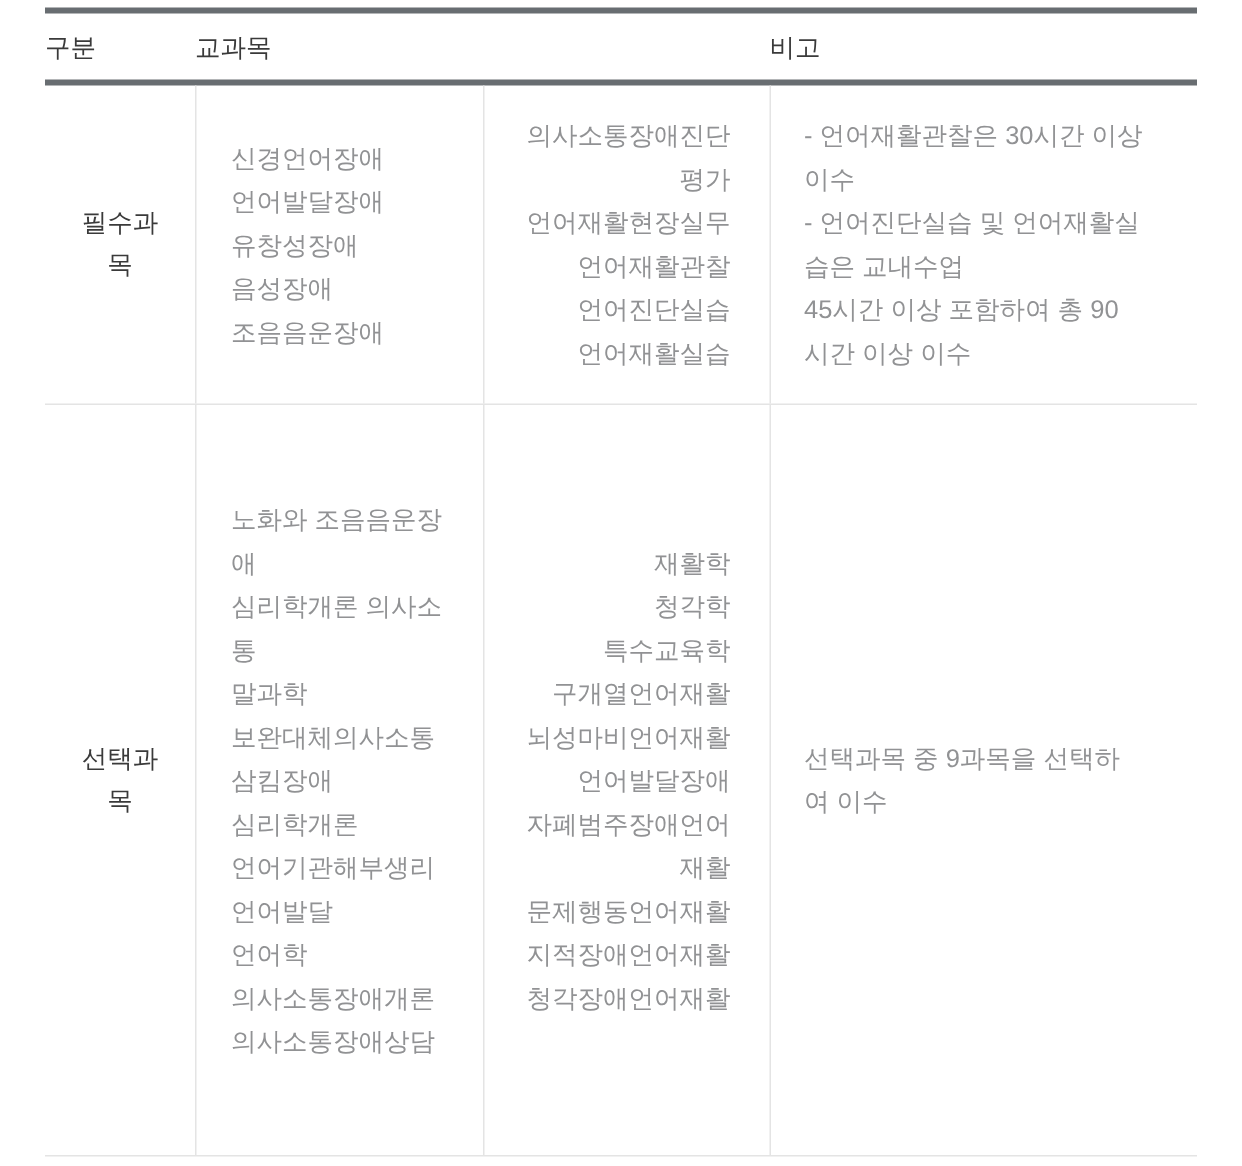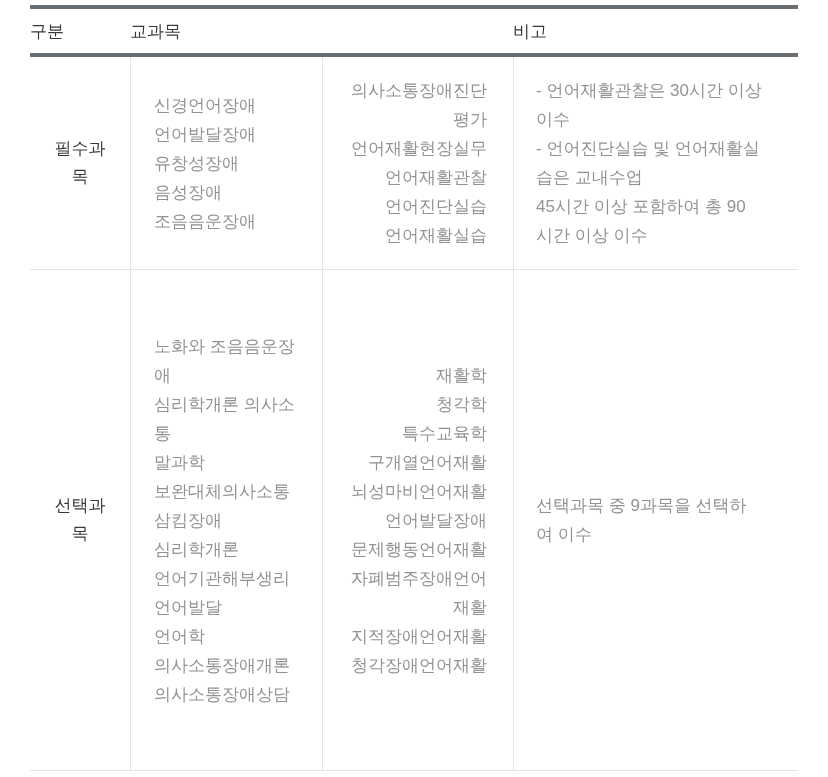--- a/index.html
+++ b/index.html
@@ -136,22 +136,22 @@
           <div class="subject-item">의사소통장애개론</div>
           <div class="subject-item">의사소통장애상담</div>
         </div>
       <div class="cell subjects subjects-b">
           <div class="subject-item">재활학</div>
           <div class="subject-item">청각학</div>
           <div class="subject-item">특수교육학</div>
           <div class="subject-item">구개열언어재활</div>
           <div class="subject-item">뇌성마비언어재활</div>
           <div class="subject-item">언어발달장애</div>
+          <div class="subject-item">자폐범주장애언어재활</div>
           <div class="subject-item">문제행동언어재활</div>
-          <div class="subject-item">자폐범주장애언어재활</div>
           <div class="subject-item">지적장애언어재활</div>
           <div class="subject-item">청각장애언어재활</div>
         </div>
       <div class="cell note">
         <div class="note-text">선택과목 중 9과목을 선택하
 여 이수</div>
       </div>
     </div>
 
   </div>

